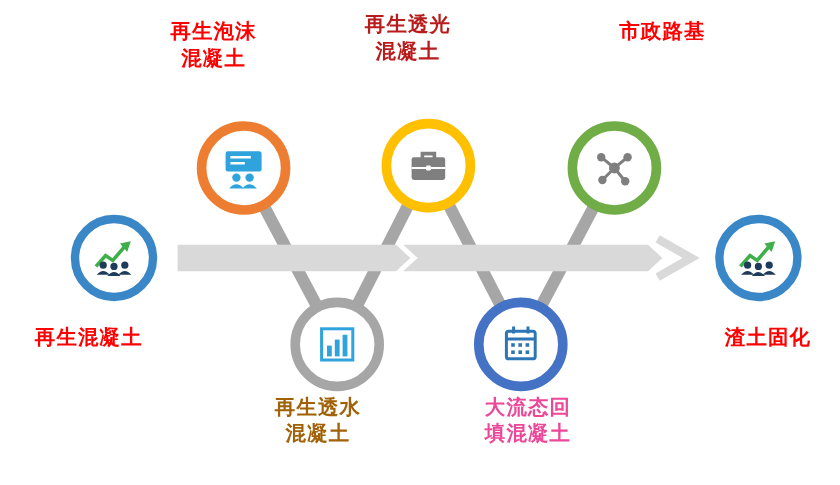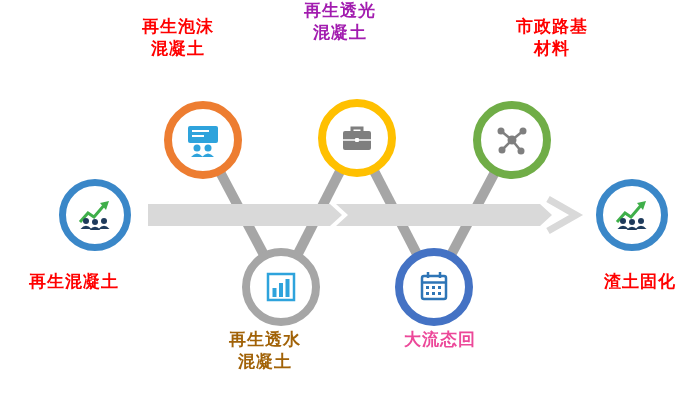--- a/index.html
+++ b/index.html
@@ -138,40 +138,40 @@
       <circle cx="29" cy="26" r="3" fill="#1f3b5c"></circle>
         <path d="M23.5 34 q5.5 -6.5 11 0 z" fill="#1f3b5c"></path>
     </svg>
   </div>
 
   <div class="label" style="left: 98px; top: 16px; color: rgb(255, 0, 0);">
     <span>再生泡沫</span>
     <span>混凝土</span>
   </div>
 
-  <div class="label" style="left: 260px; top: 0; color: #a21caf;">
+  <div class="label" style="left: 260px; top: 10px; color: #b91c1c;">
     <span>再生透光</span>
     <span>混凝土</span>
   </div>
 
   <div class="label" style="left: 472px; top: 16px; color: rgb(255, 0, 0);">
     <span>市政路基</span>
-    <span>材料</span>
   </div>
 
   <div class="label" style="left: -6px; top: 271px; color: rgb(255, 0, 0);">
     <span>再生混凝土</span>
   </div>
 
   <div class="label" style="left: 185px; top: 329px; color: #a16207;">
     <span>再生透水</span>
     <span>混凝土</span>
   </div>
 
   <div class="label" style="left: 360px; top: 329px; color: #ec4899;">
     <span>大流态回</span>
+    <span>填混凝土</span>
   </div>
 
   <div class="label" style="left: 560px; top: 271px; color: rgb(255, 0, 0);">
     <span>渣土固化</span>
   </div>
 
 </div>
 
 </body></html>

